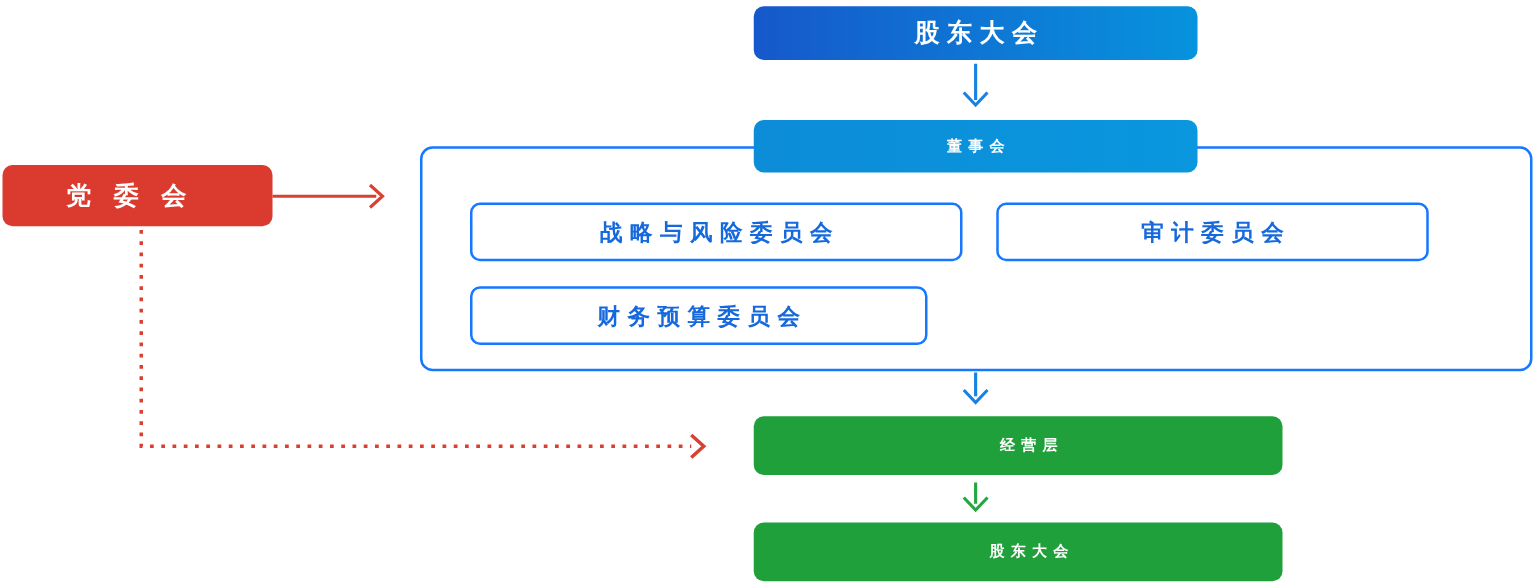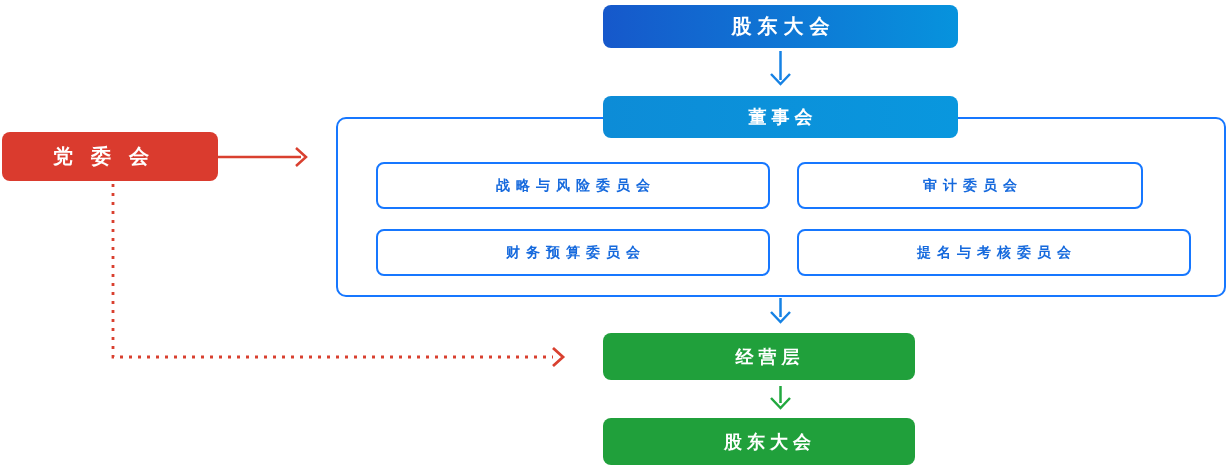--- a/index.html
+++ b/index.html
@@ -24,49 +24,49 @@
   }
   .node-shareholders {
     left: 603px; top: 5px; width: 355px; height: 43px;
     background: linear-gradient(90deg, #1658cb 0%, #0793dd 100%);
     color: #ffffff; font-size: 20px;
     letter-spacing: 6px; padding-left: 6px;
   }
   .node-board {
     left: 603px; top: 96px; width: 355px; height: 42px;
     background: linear-gradient(90deg, #0d8cd7 0%, #0997de 100%);
-    color: #ffffff; font-size: 18px;
+    color: #ffffff; font-size: 12px;
     letter-spacing: 5px; padding-left: 5px;
   }
   .group-box {
     position: absolute;
     left: 336px; top: 117px; width: 890px; height: 180px;
     border: 2px solid #1677ff;
     border-radius: 10px;
     box-sizing: border-box;
     background: transparent;
     z-index: 1;
   }
   .node-committee {
     background: #ffffff;
     border: 2px solid #1677ff;
     color: #1569dd;
-    font-size: 14px;
+    font-size: 18px;
     letter-spacing: 6px; padding-left: 6px;
     height: 47px;
   }
   .committee-1 { left: 376px; top: 162px; width: 394px; }
   .committee-2 { left: 797px; top: 162px; width: 346px; }
-  .committee-3 { left: 376px; top: 229px; width: 394px; }
+  .committee-3 { left: 376px; top: 229px; width: 366px; }
   .committee-4 { left: 797px; top: 229px; width: 394px; }
   .node-green {
     background: #20a03b;
-    color: #ffffff; font-size: 18px;
+    color: #ffffff; font-size: 12px;
     letter-spacing: 5px; padding-left: 22px;
-    left: 603px; width: 312px; height: 47px;
+    left: 603px; width: 423px; height: 47px;
   }
   .node-management { top: 333px; }
   .node-departments { top: 418px; }
   .node-party {
     left: 2px; top: 132px; width: 216px; height: 49px;
     background: #da3b2e;
     color: #ffffff; font-size: 20px;
     letter-spacing: 18px; 
   }
   .connector-layer {
@@ -115,21 +115,20 @@
   <div class="node node-shareholders">股东大会</div>
 
   <div class="node node-board">董事会</div>
 
   <div class="node node-committee committee-1">战略与风险委员会</div>
 
   <div class="node node-committee committee-2">审计委员会</div>
 
   <div class="node node-committee committee-3">财务预算委员会</div>
 
-  <div class="node node-committee committee-4">提名与考核委员会</div>
 
   <div class="node node-green node-management">经营层</div>
 
   <div class="node node-green node-departments">股东大会</div>
 
   <div class="node node-party">党委会</div>
 
 </div>
 
 </body></html>

